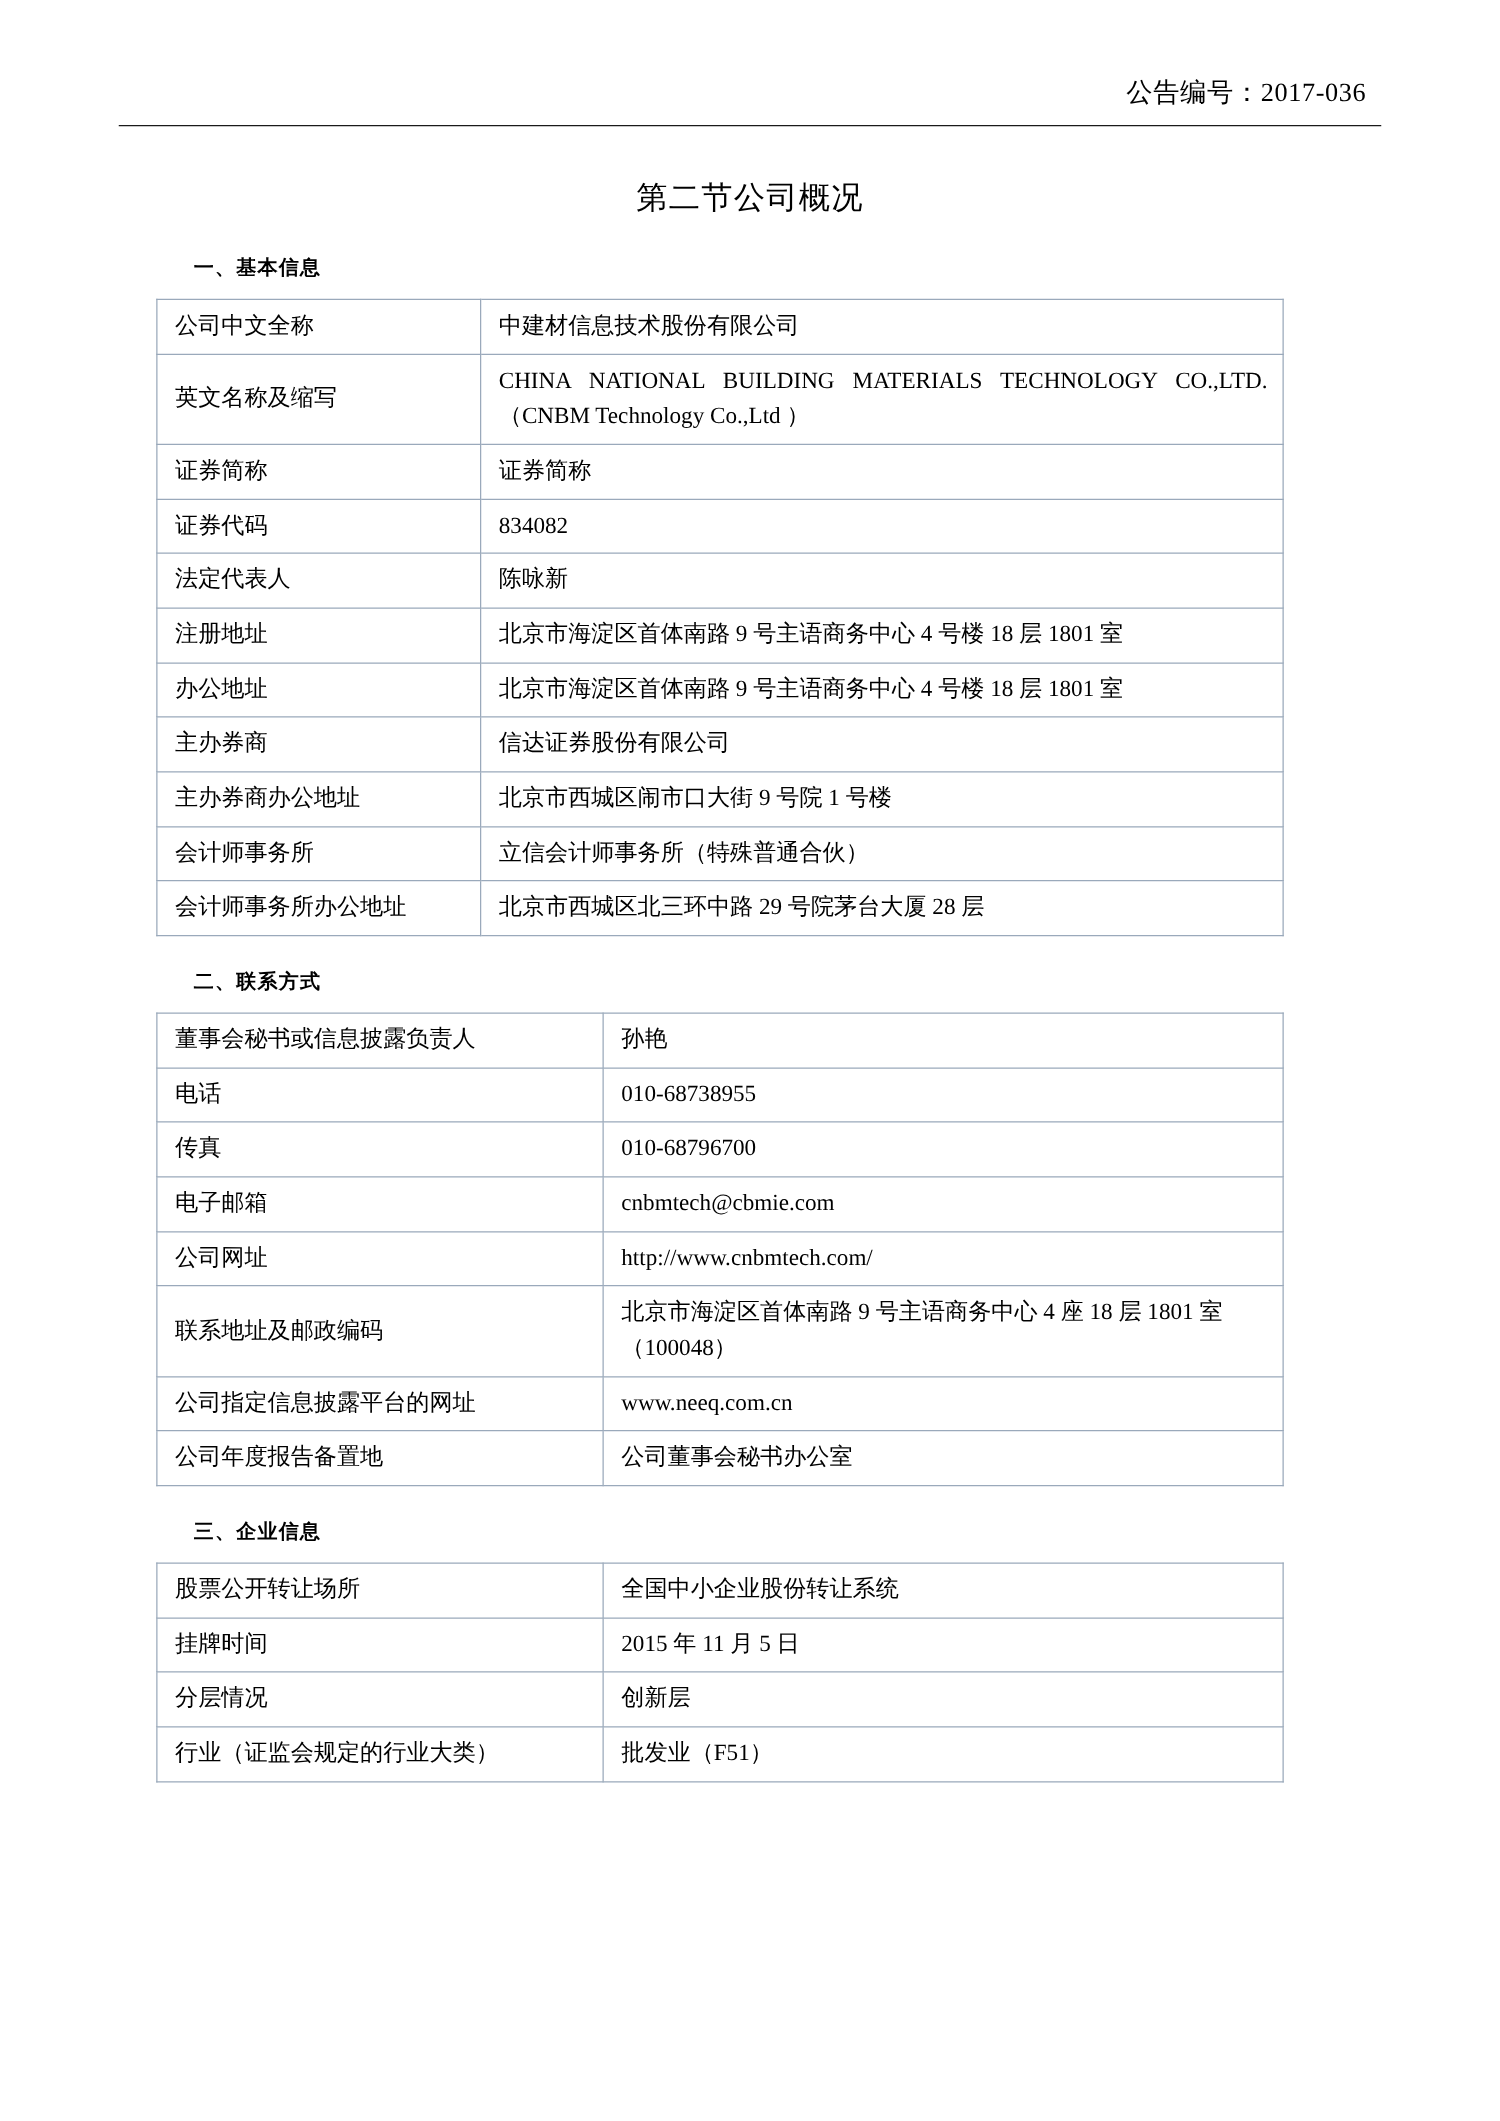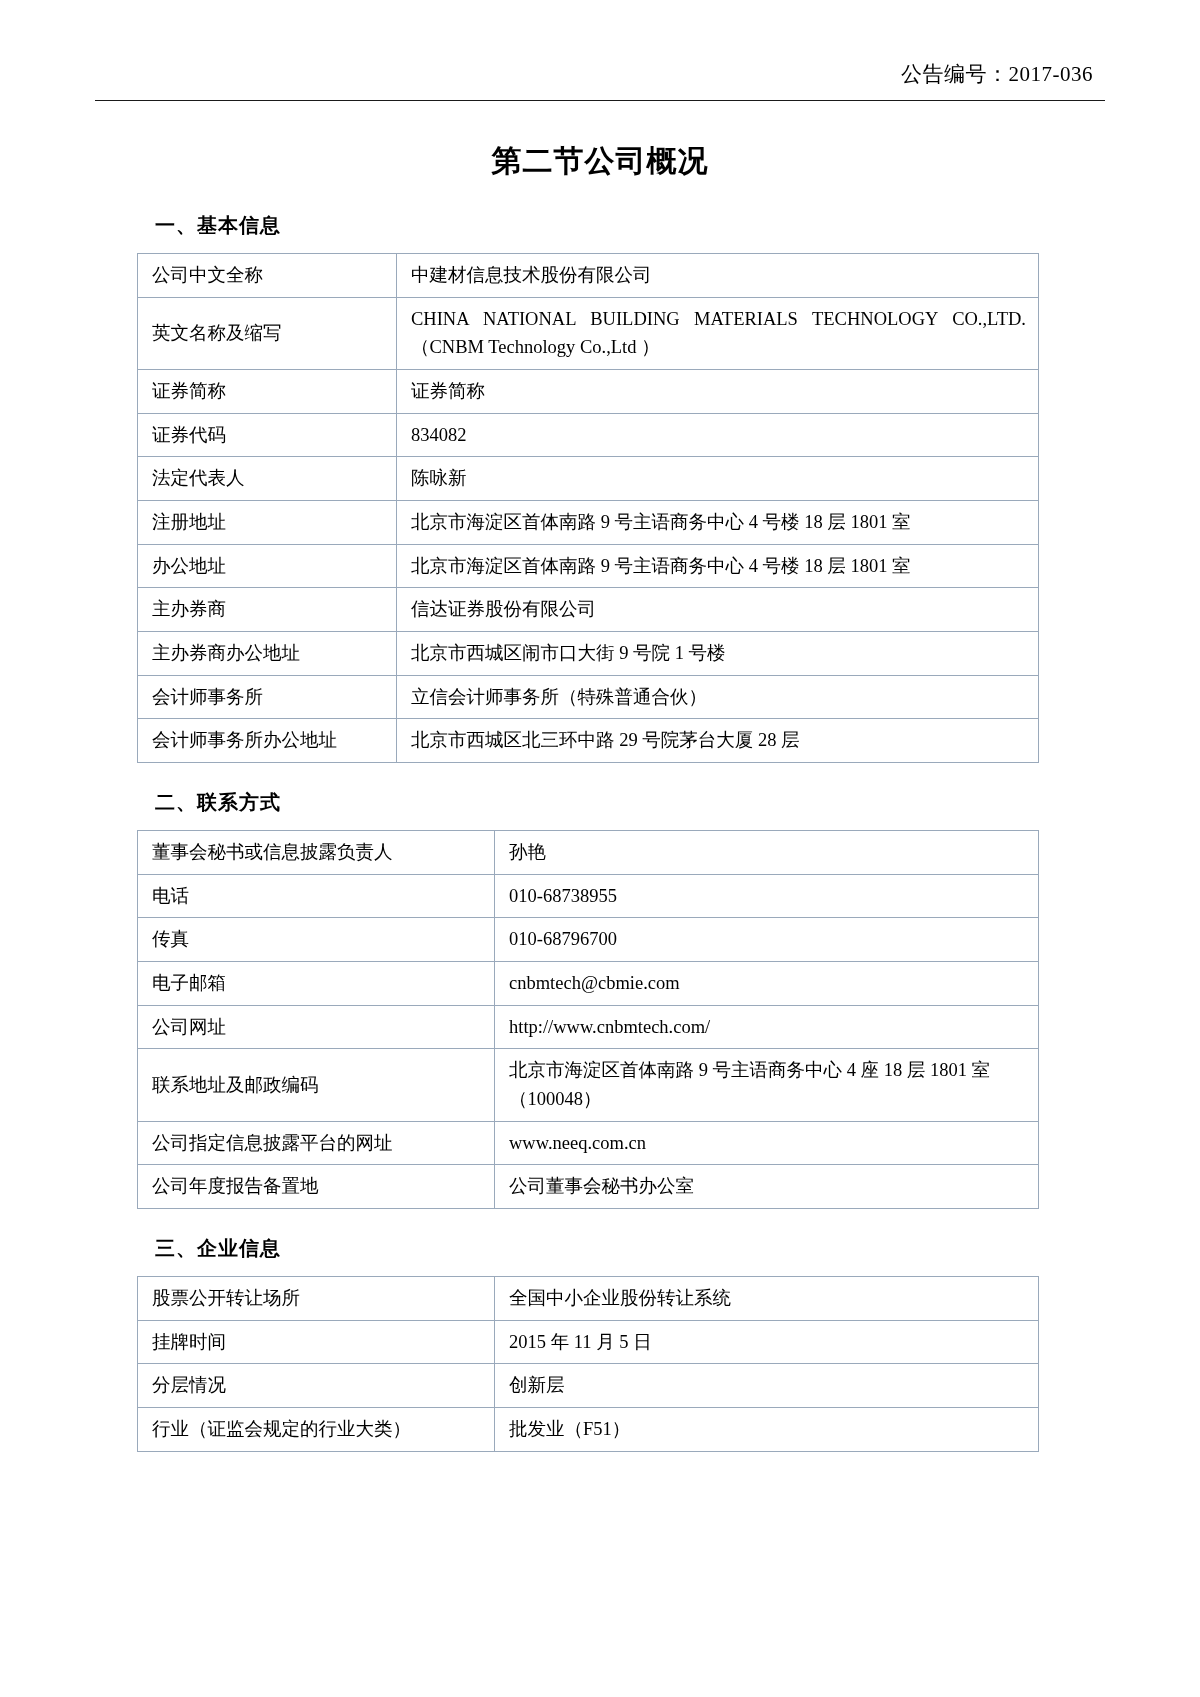--- a/index.html
+++ b/index.html
@@ -33,44 +33,44 @@
   }
   .header-rule {
     border-top: 1.5px solid #1a1a1a;
     margin: 4px 0 0 0;
     width: 100%;
   }
 
   
   .doc-title {
     text-align: center;
-    font-size: 30px;
-    font-weight: bold;
+    font-size: 25px;
+    font-weight: normal;
     margin-top: 40px;
     margin-bottom: 30px;
     letter-spacing: 1px;
   }
 
   
   .section-heading {
     font-family: "DejaVu Sans", "Liberation Sans", sans-serif;
     font-weight: bold;
-    font-size: 20px;
+    font-size: 16px;
     margin: 4px 0 14px 60px;
     letter-spacing: 1px;
   }
   .section-heading.spaced-top {
     margin-top: 26px;
   }
 
   
   table.info-table {
     border-collapse: collapse;
     width: 902px;
-    margin: 0 0 0 42px;
+    margin: 0 0 0 30px;
     table-layout: fixed;
   }
   table.info-table td {
     border: 1px solid #9aa9bb;
     font-size: 18.5px;
     line-height: 1.55;
     padding: 7px 12px 7px 14px;
     vertical-align: middle;
     word-break: break-word;
   }

